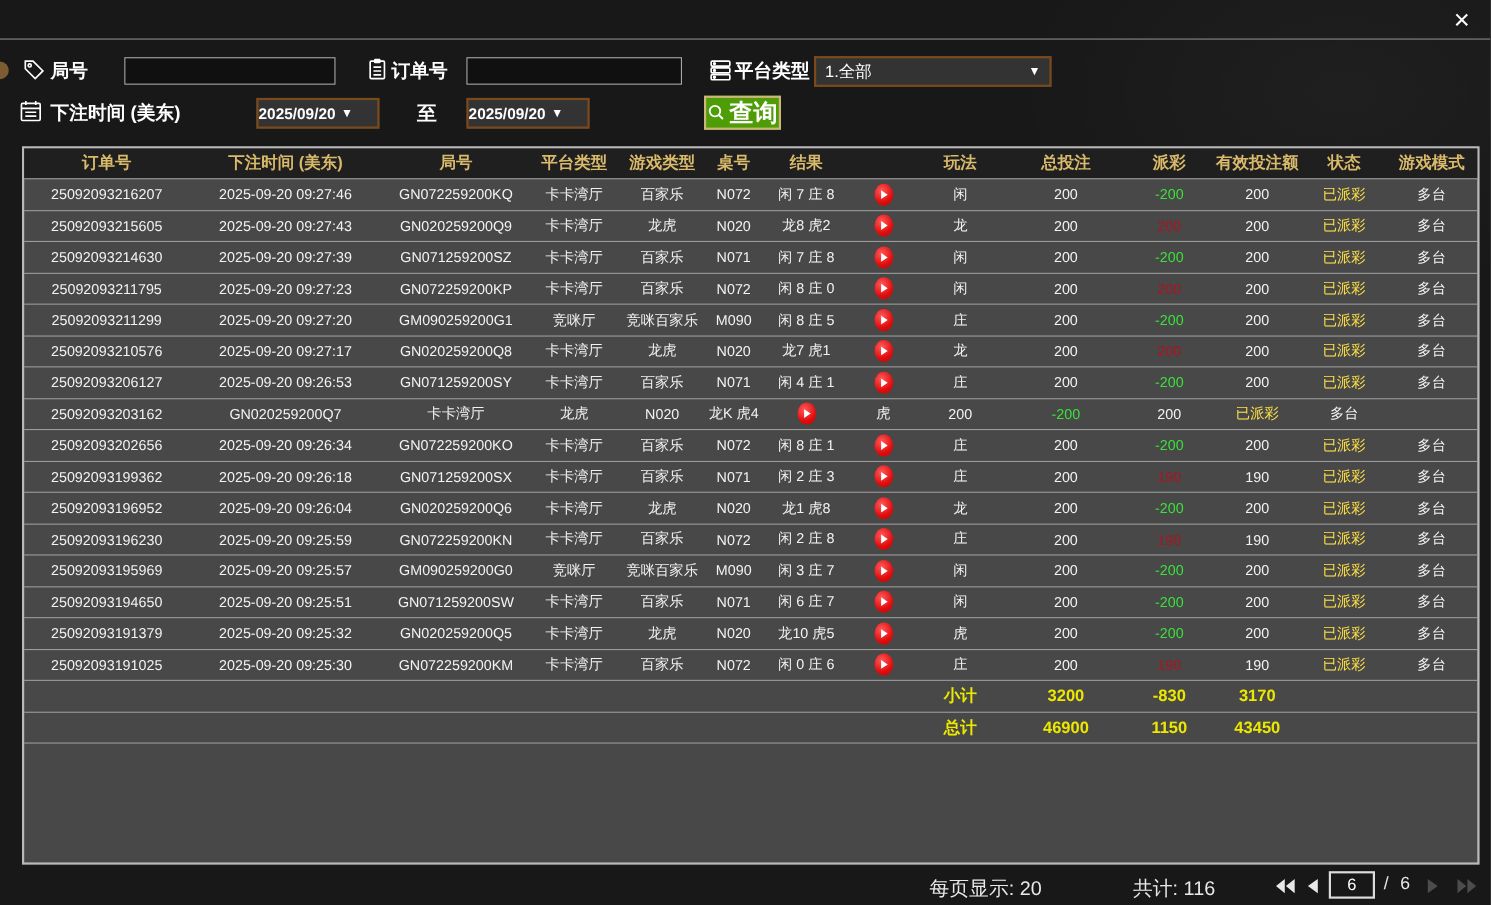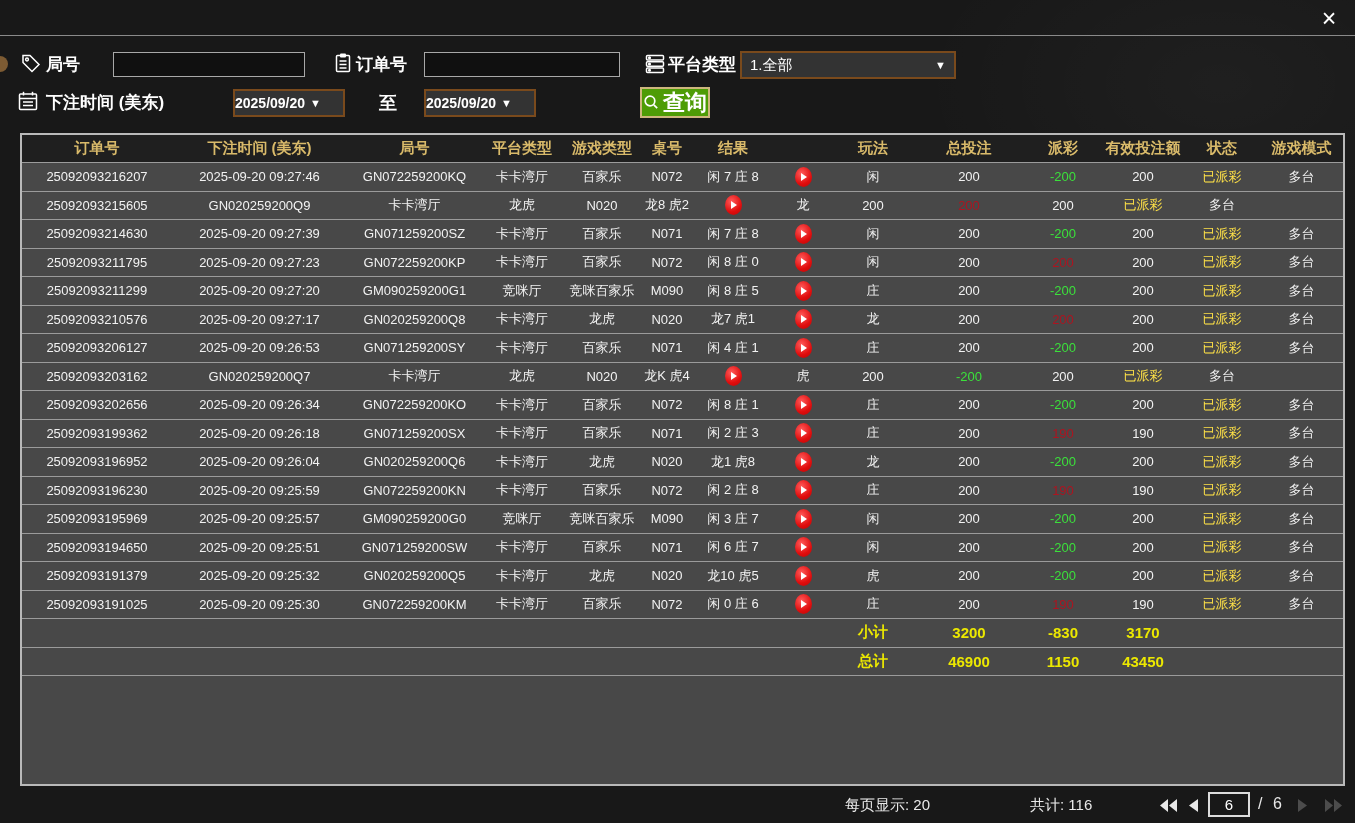--- a/index.html
+++ b/index.html
@@ -54,21 +54,21 @@
   .tc.red   { color:#ad1420; }
   .tc.status{ color:#fde047; }
   .tfiller { flex:1; border-top:1px solid #9b9b9b; }
   .play-wrap { width:17px; height:20px; border-radius:50%;
     background:radial-gradient(circle at 38% 32%, #ff5a5a, #e00d0d 60%, #b80606);
     display:flex; align-items:center; justify-content:center; cursor:pointer; }
   .play-tri { width:0; height:0; border-left:6px solid #fff; border-top:4px solid transparent;
     border-bottom:4px solid transparent; margin-left:2px; }
 
   
-  .ftext { position:absolute; font-size:15px; color:#e8e8e8; white-space:nowrap; }
+  .ftext { position:absolute; font-size:18px; color:#e8e8e8; white-space:nowrap; }
   .pgbtn { position:absolute; width:20px; height:16px; cursor:pointer; }
   .page-box { position:absolute; left:1208px; top:792px; width:42px; height:25px;
     background:transparent; border:2px solid #dcdcdc; color:#fff; font-size:15px;
     text-align:center; outline:none; }
   svg { display:block; }
 </style>
 </head>
 <body>
 
 <div class="bg-deco"></div>
@@ -176,20 +176,21 @@
           </span>
         </div>
         <div class="tc ">闲</div>
         <div class="tc ">200</div>
         <div class="tc green">-200</div>
         <div class="tc ">200</div>
         <div class="tc status">已派彩</div>
         <div class="tc ">多台</div>
       </div><div class="trow">
         <div class="tc ">25092093215605</div>
+        <div class="tc ">2025-09-20 09:27:43</div>
         <div class="tc ">GN020259200Q9</div>
         <div class="tc ">卡卡湾厅</div>
         <div class="tc ">龙虎</div>
         <div class="tc ">N020</div>
         <div class="tc ">龙8 虎2</div>
         <div class="tc">
           <span class="play-wrap">
             <span class="play-tri"></span>
           </span>
         </div>

